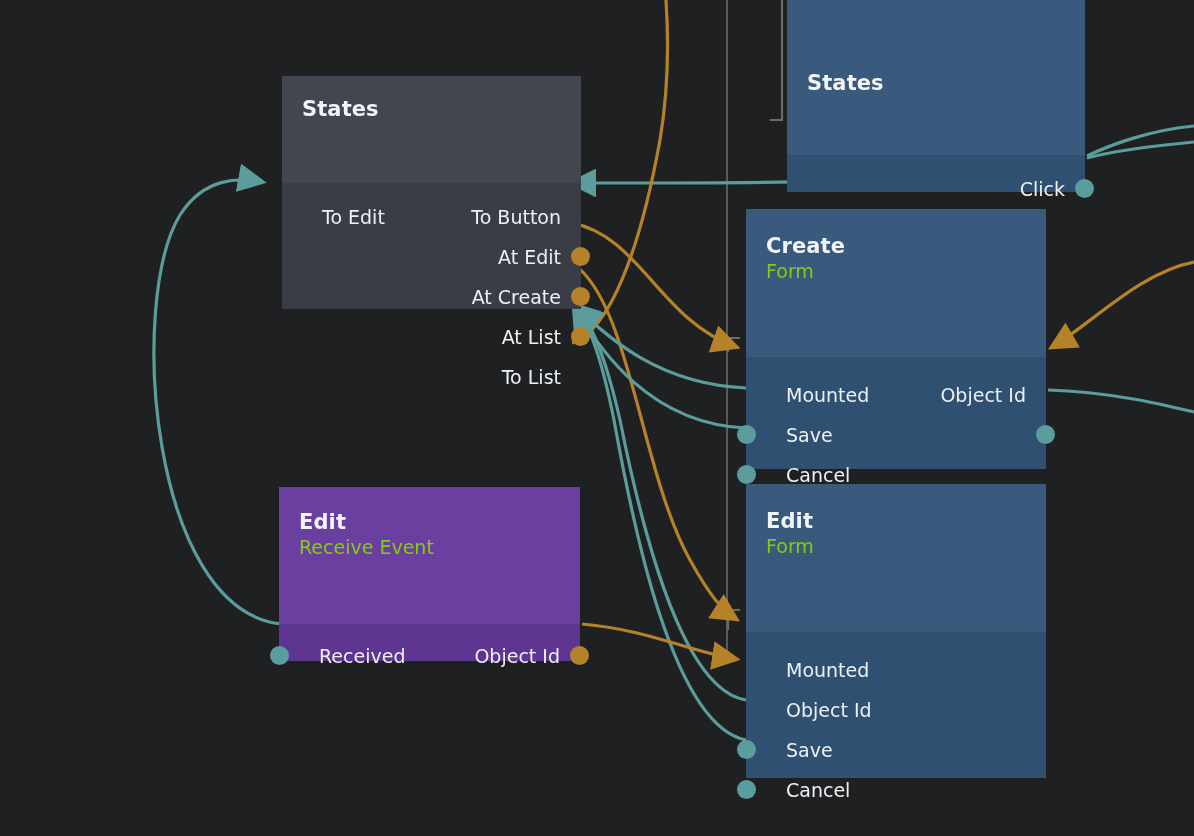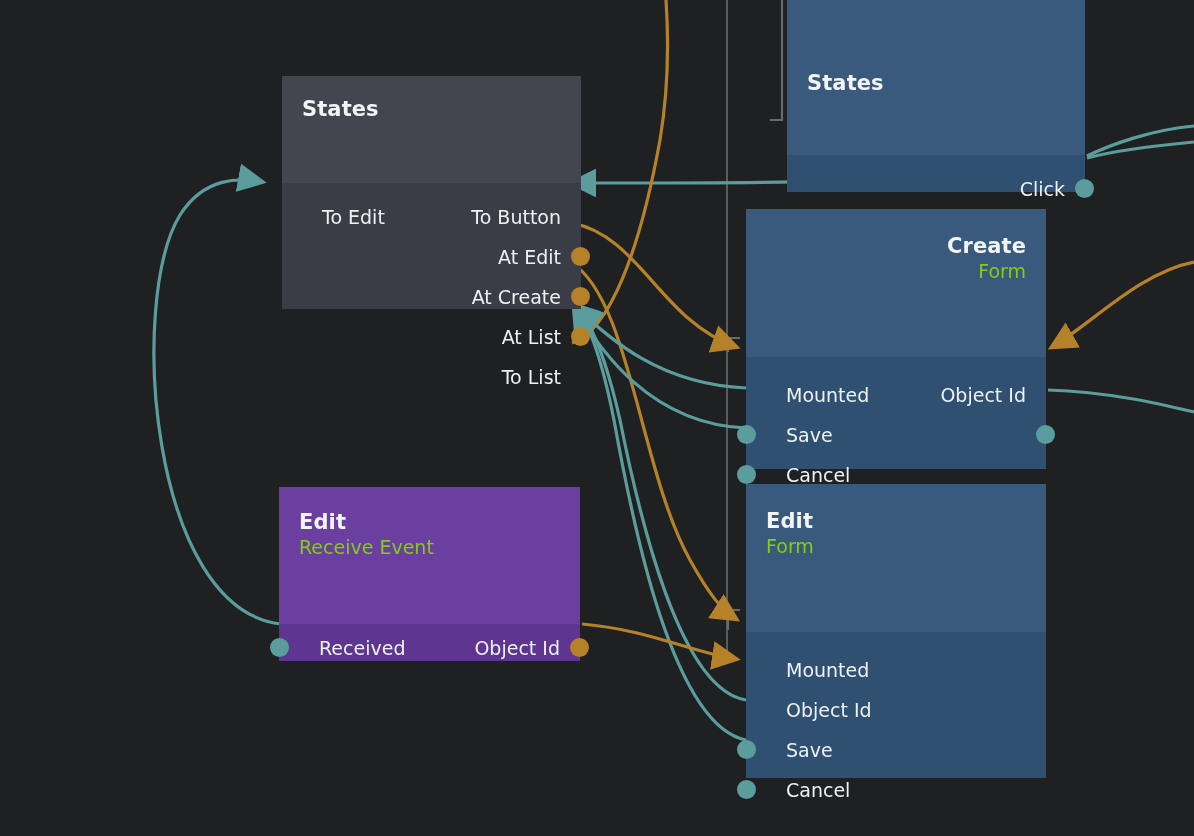--- a/index.html
+++ b/index.html
@@ -28,32 +28,32 @@
   .n-states .node-header{height:73px;background:#43464f;padding-top:22px;}
   .n-states .node-body{padding-top:14px;}
 
   
   .n-button{left:787px;top:50px;width:298px;height:142px;background:#2f5070;}
   .n-button .node-header{height:71px;background:#395a7c;padding-top:22px;}
   .n-button .node-body{padding-top:14px;}
 
   
   .n-create{left:746px;top:209px;width:300px;height:260px;background:#2f5070;}
-  .n-create .node-header{height:110px;background:#395a7c;padding-top:26px;text-align:right;}
+  .n-create .node-header{height:110px;background:#395a7c;padding-top:26px;}
   .n-create .node-body{padding-top:18px;}
 
   
   .n-editform{left:746px;top:484px;width:300px;height:294px;background:#2f5070;}
   .n-editform .node-header{height:110px;background:#395a7c;padding-top:26px;}
   .n-editform .node-body{padding-top:18px;}
 
   
   .n-editrecv{left:279px;top:487px;width:301px;height:174px;background:#5e3691;}
   .n-editrecv .node-header{height:101px;background:#6b3fa0;padding-top:24px;}
-  .n-editrecv .node-body{padding-top:4px;}
+  .n-editrecv .node-body{padding-top:12px;}
 
   
   .n-partial{left:787px;top:-38px;width:298px;height:68px;background:#2f5070;}
   .n-partial .node-header{height:68px;background:#395a7c;padding-top:26px;}
 
   .dot{position:absolute;width:19px;height:19px;border-radius:50%;}
   .dot.left{left:-9px;}
   .dot.right{right:-9px;}
   .dot.teal{background:#5b9c9c;}
   .dot.orange{background:#b5822a;}

